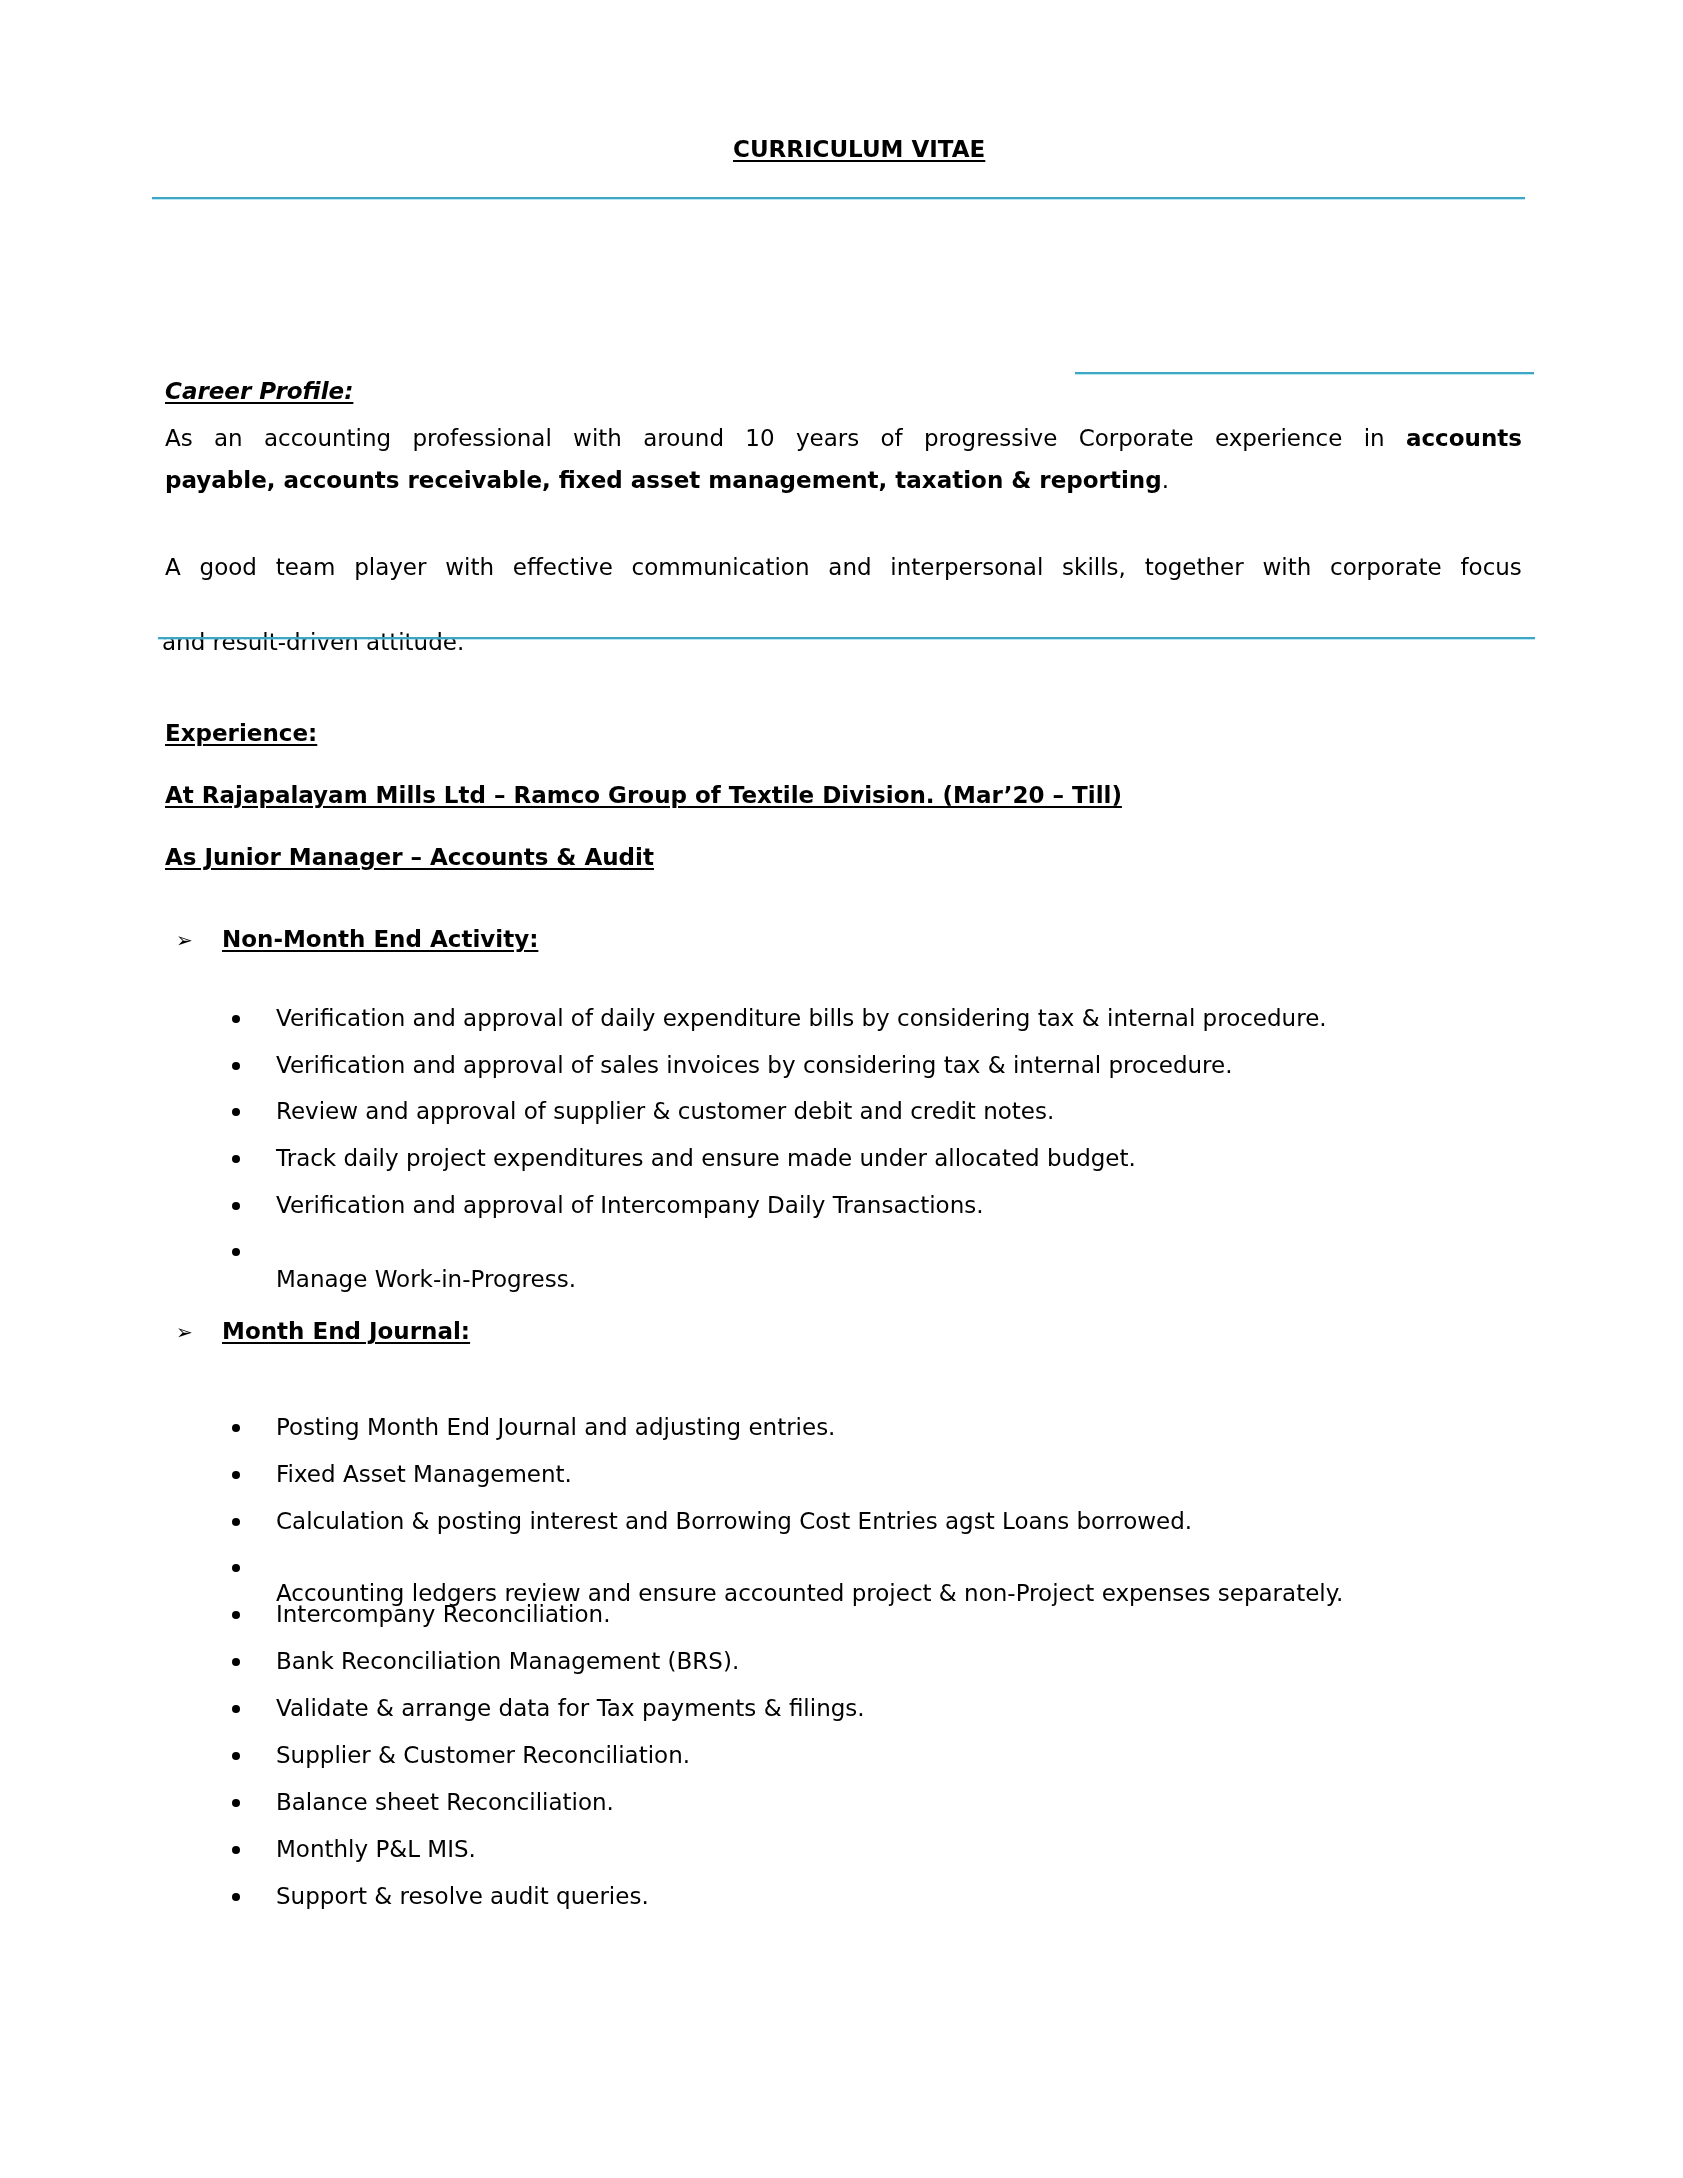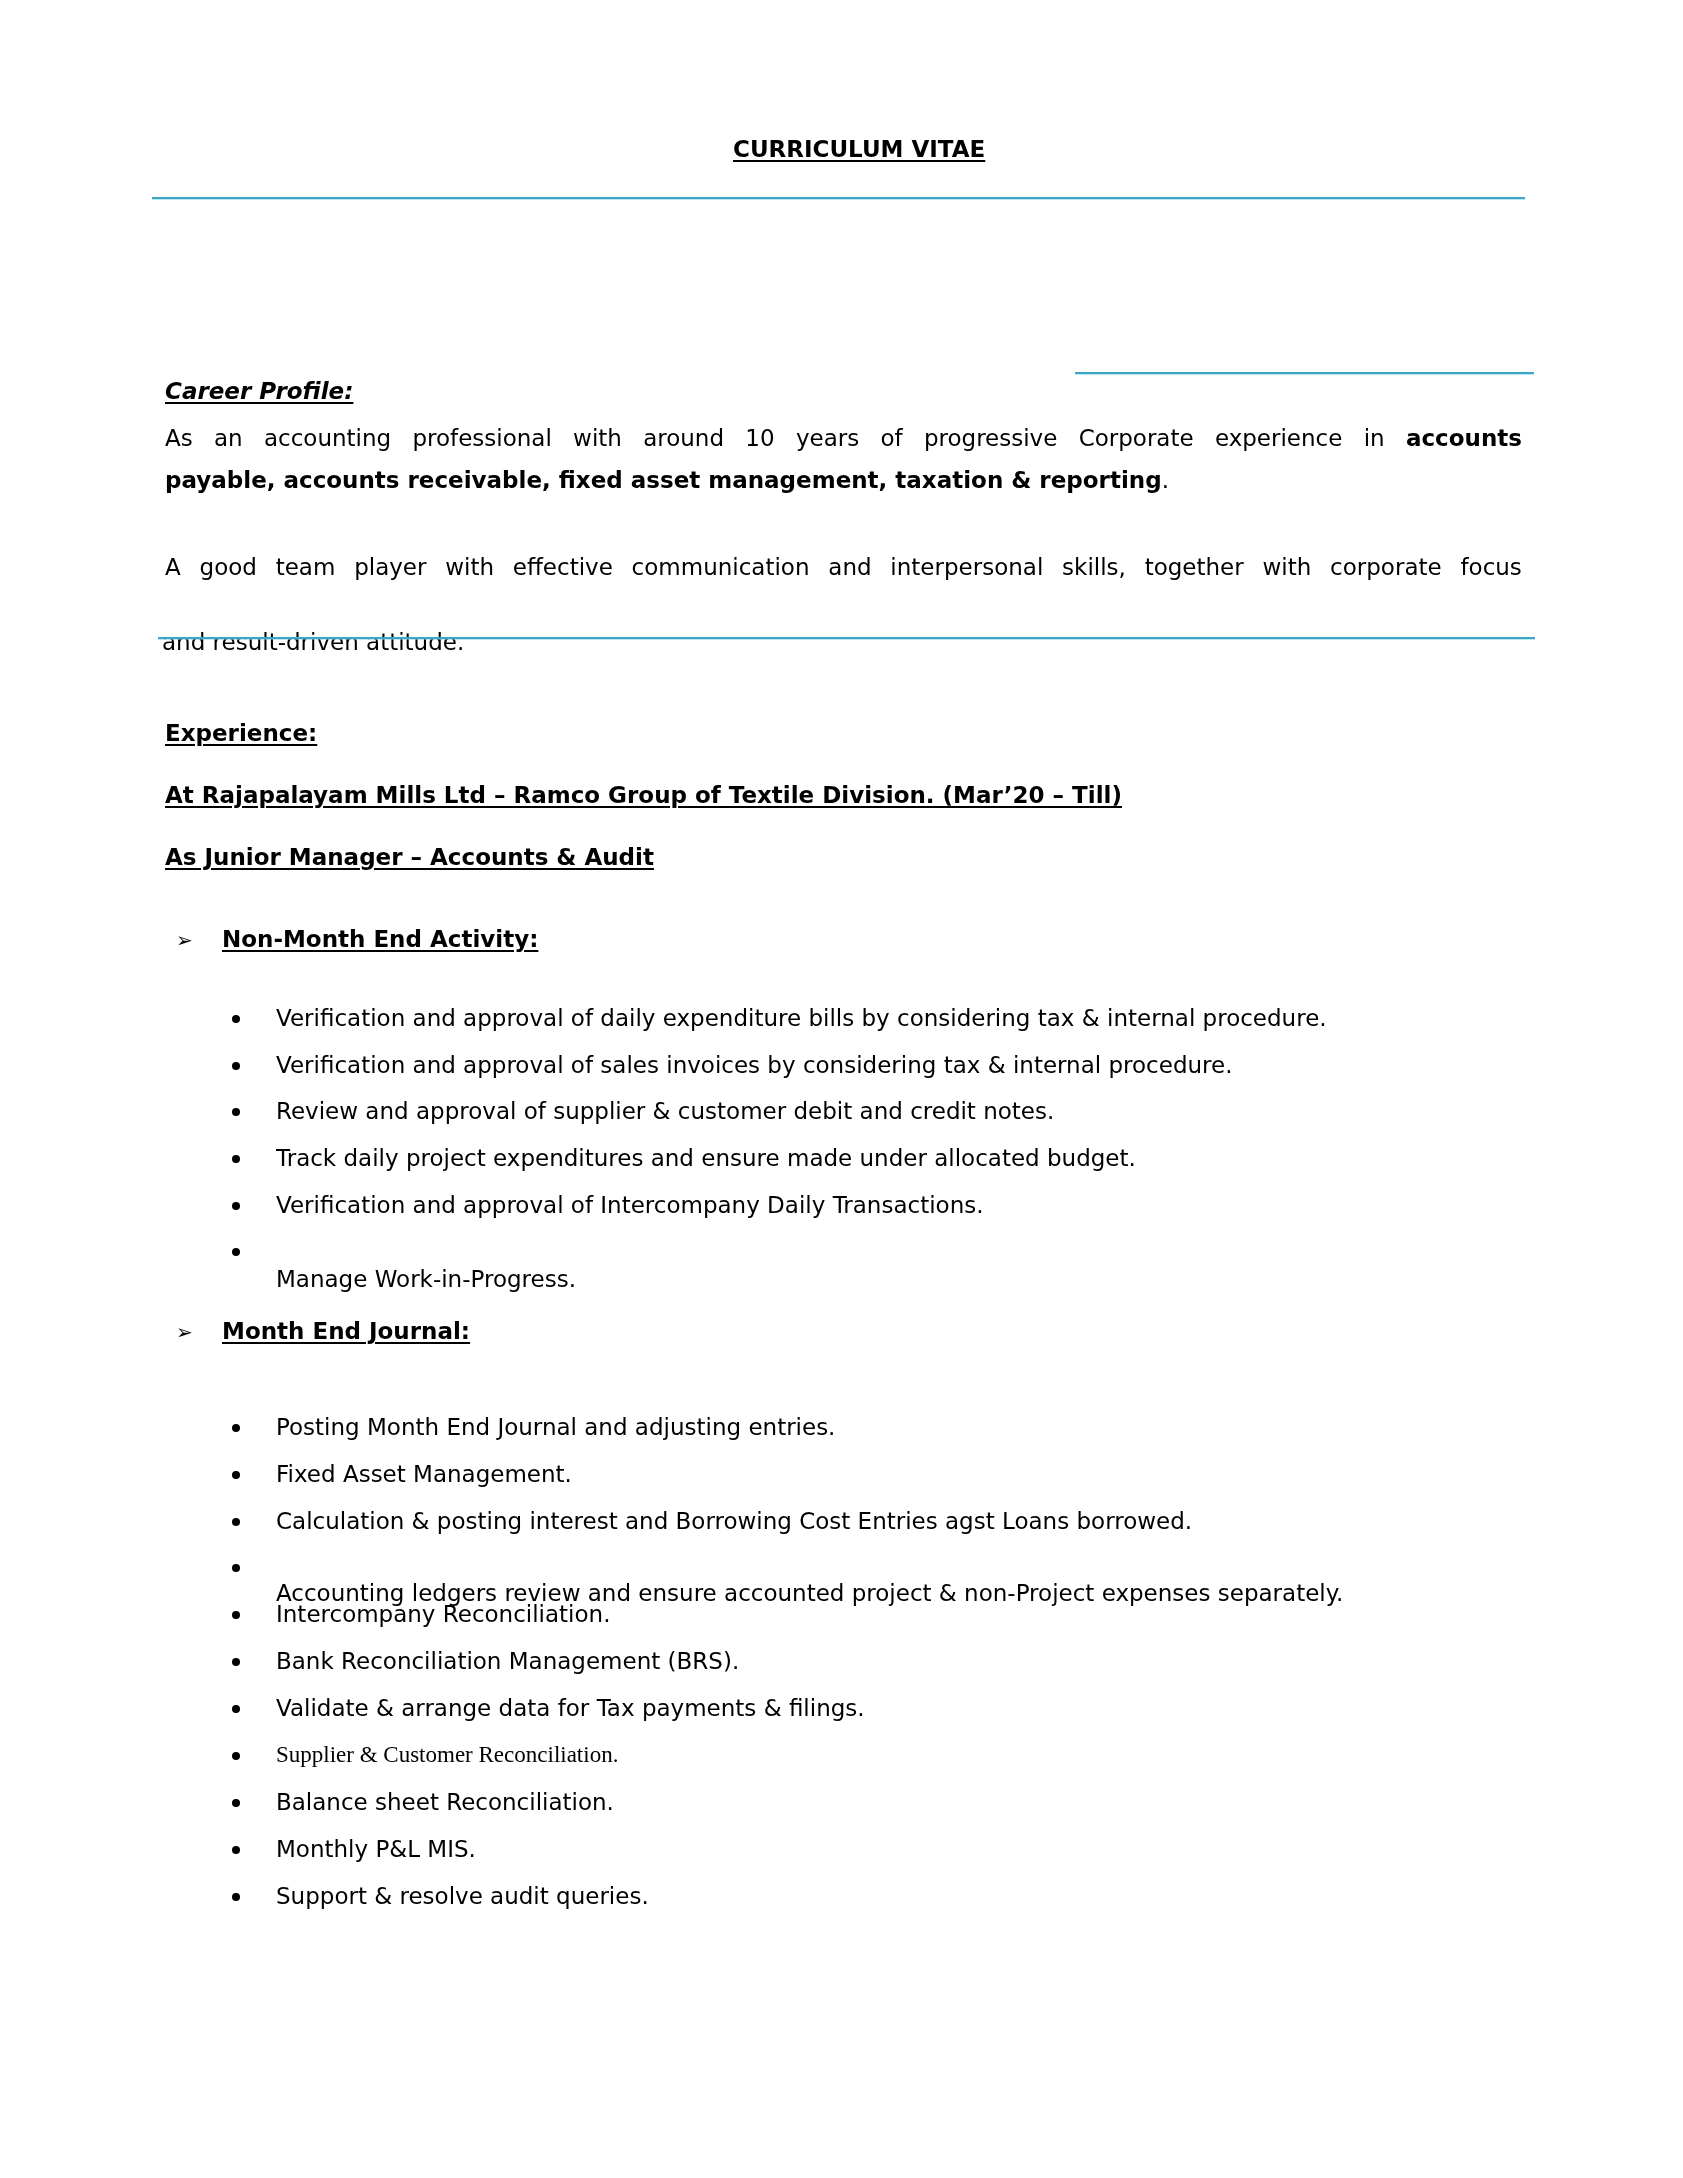--- a/index.html
+++ b/index.html
@@ -105,21 +105,21 @@
     <div class="abs body-text" style="left: 276px; top: 1507px;">Calculation &amp; posting interest and Borrowing Cost Entries agst Loans borrowed.</div>
     <div class="bullet-dot" style="left: 232px; top: 1564px;"></div>
     <div class="abs body-text" style="left: 276px; top: 1554px; margin-top: 25px;">Accounting ledgers review and ensure accounted project &amp; non-Project expenses separately.</div>
     <div class="bullet-dot" style="left: 232px; top: 1611px;"></div>
     <div class="abs body-text" style="left: 276px; top: 1600px;">Intercompany Reconciliation.</div>
     <div class="bullet-dot" style="left: 232px; top: 1658px;"></div>
     <div class="abs body-text" style="left: 276px; top: 1647px;">Bank Reconciliation Management (BRS).</div>
     <div class="bullet-dot" style="left: 232px; top: 1705px;"></div>
     <div class="abs body-text" style="left: 276px; top: 1694px;">Validate &amp; arrange data for Tax payments &amp; filings.</div>
     <div class="bullet-dot" style="left: 232px; top: 1752px;"></div>
-    <div class="abs body-text" style="left: 276px; top: 1741px; font-family: Liberation Serif, serif;">Supplier &amp; Customer Reconciliation.</div>
+    <div class="abs body-text" style="left: 276px; top: 1741px;">Supplier &amp; Customer Reconciliation.</div>
     <div class="bullet-dot" style="left: 232px; top: 1799px;"></div>
     <div class="abs body-text" style="left: 276px; top: 1788px;">Balance sheet Reconciliation.</div>
     <div class="bullet-dot" style="left: 232px; top: 1846px;"></div>
     <div class="abs body-text" style="left: 276px; top: 1835px;">Monthly P&amp;L MIS.</div>
     <div class="bullet-dot" style="left: 232px; top: 1893px;"></div>
     <div class="abs body-text" style="left: 276px; top: 1882px;">Support &amp; resolve audit queries.</div>
   </div>
 
 
 </body></html>

